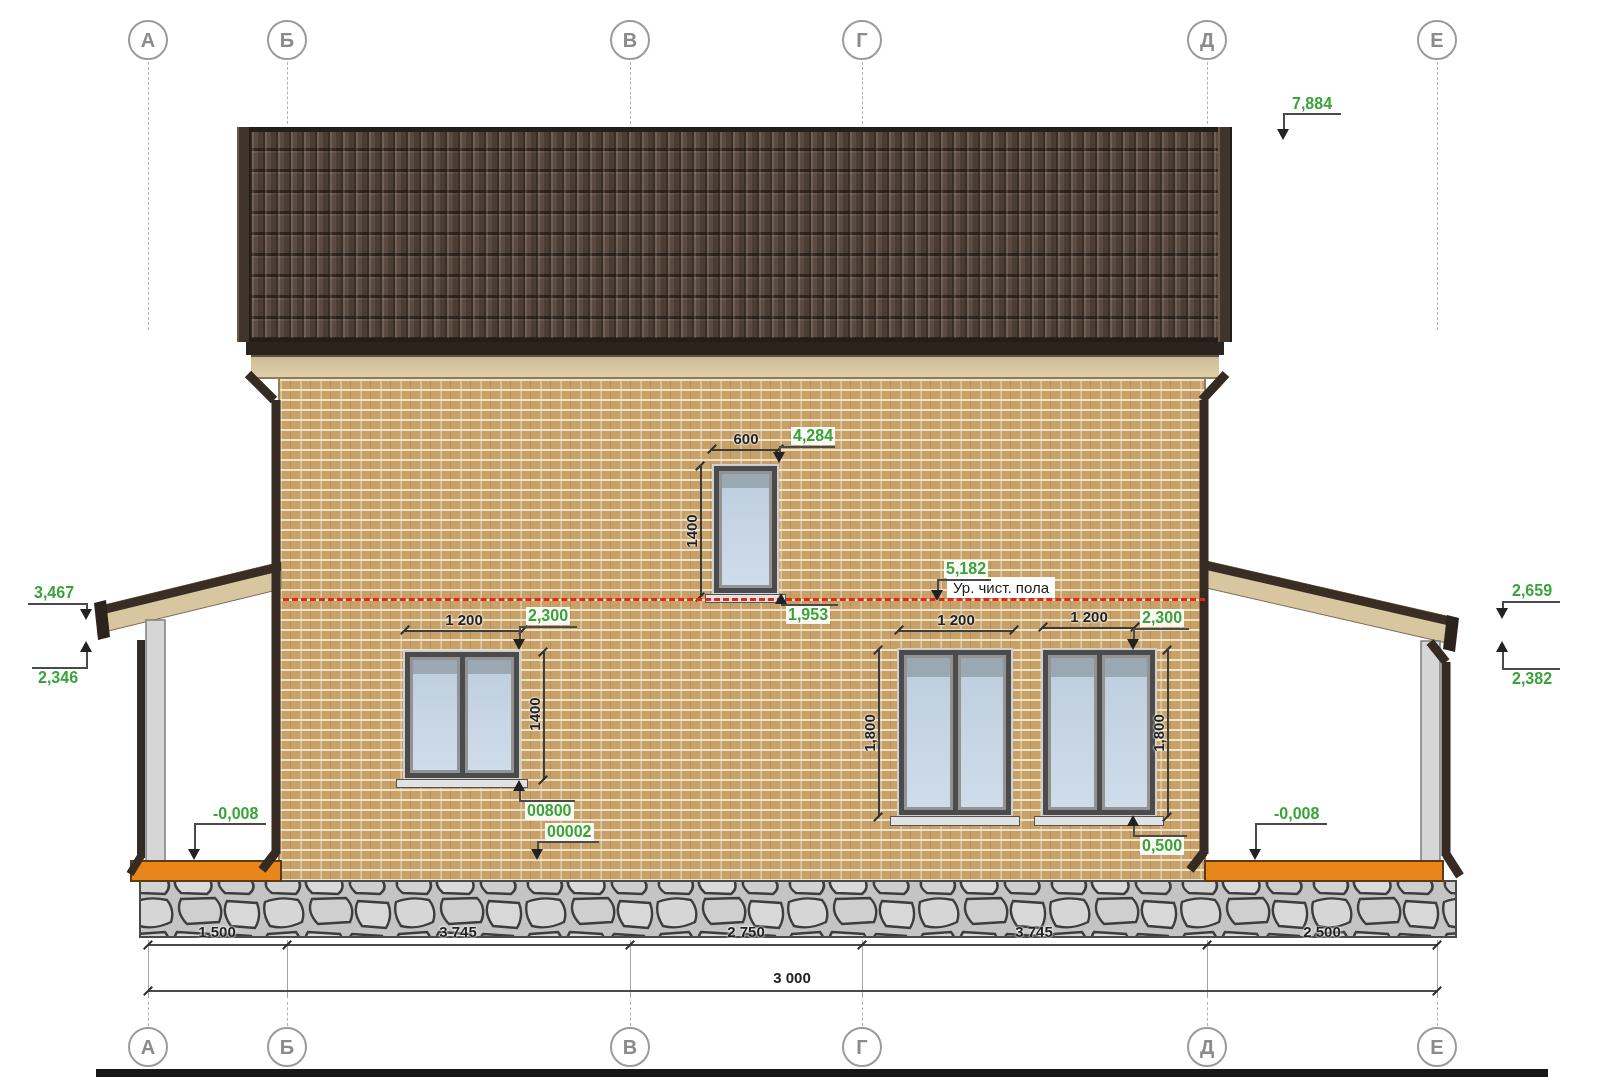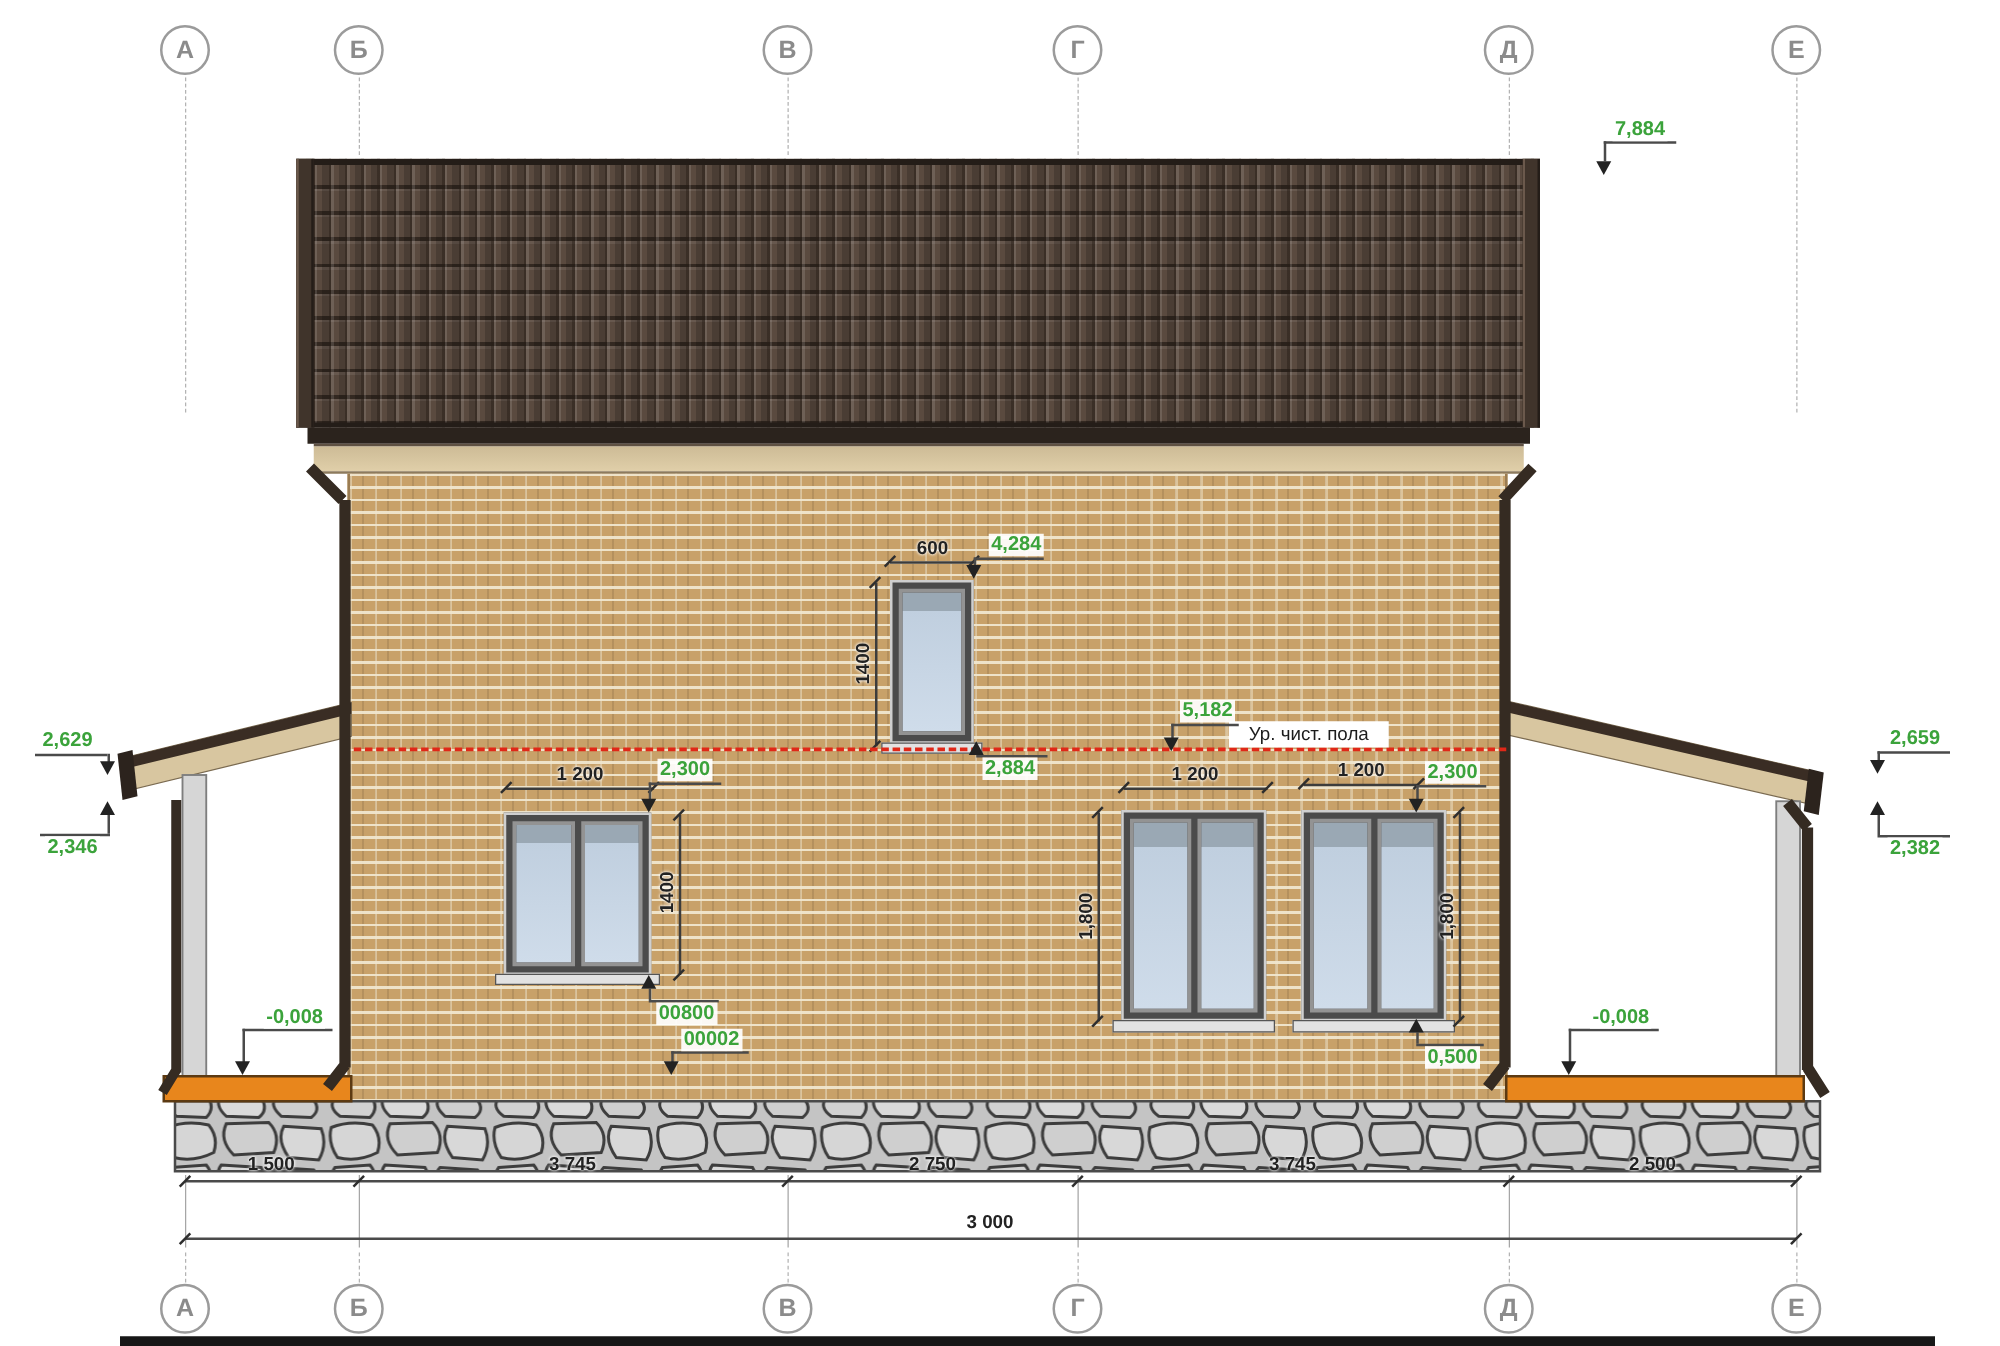--- a/index.html
+++ b/index.html
@@ -23,21 +23,21 @@
     background-image:
       repeating-linear-gradient(180deg, rgba(240,230,206,.95) 0 2px, rgba(0,0,0,0) 2px 10px),
       repeating-linear-gradient(90deg, rgba(240,230,206,.5) 0 2px, rgba(0,0,0,0) 2px 20px),
       repeating-linear-gradient(90deg, rgba(122,95,60,.25) 0 1px, rgba(0,0,0,0) 1px 10px);
     border-left:2px solid #9a7c52;border-right:2px solid #9a7c52;box-sizing:border-box;z-index:4;}
   .win{position:absolute;background:#4b4b4b;border:2px solid #cfcfcf;display:flex;gap:5px;padding:5px;
     box-sizing:border-box;z-index:6;}
   .pane{flex:1;border:3px solid #939393;background:linear-gradient(180deg,#9aa8b4 0,#9aa8b4 13%,#c0cfdf 13%,#cfdcea 100%);}
   .sill{position:absolute;height:9px;background:#e2e2e2;border:1px solid #555;box-sizing:border-box;z-index:7;}
   .redline{position:absolute;left:283px;top:598px;width:922px;height:0;border-top:3px dashed #e02818;z-index:10;}
-  .flab{position:absolute;left:983px;top:577px;width:128px;height:21px;background:#fff;color:#1c1c1c;
+  .flab{position:absolute;left:947px;top:577px;width:108px;height:21px;background:#fff;color:#1c1c1c;
     font-size:15px;text-align:center;line-height:21px;z-index:11;}
   .gl{position:absolute;color:#3ba33b;font-weight:bold;font-size:16px;line-height:18px;
     background:rgba(255,255,255,.93);padding:0 2px;white-space:nowrap;z-index:12;}
   .lh{position:absolute;height:2px;background:#4a4a4a;z-index:11;}
   .lv{position:absolute;width:2px;background:#4a4a4a;z-index:11;}
   .ad{position:absolute;width:0;height:0;border-left:6px solid transparent;border-right:6px solid transparent;
     border-top:11px solid #222;z-index:11;}
   .au{position:absolute;width:0;height:0;border-left:6px solid transparent;border-right:6px solid transparent;
     border-bottom:11px solid #222;z-index:11;}
   .dlh{position:absolute;height:2px;background:#3c3c3c;z-index:9;}
@@ -138,21 +138,21 @@
   </svg>
 
   <div class="redline"></div>
   <div class="flab">Ур. чист. пола</div>
 
   <div class="gl" style="left:1290px;top:95px">7,884</div>
   <div class="lh" style="left:1283px;top:113px;width:58px"></div>
   <div class="lv" style="left:1283px;top:113px;height:16px"></div>
   <div class="ad" style="left:1277px;top:129px"></div>
 
-  <div class="gl" style="left:32px;top:584px">2,629</div>
+  <div class="gl" style="left:32px;top:584px">3,467</div>
   <div class="lh" style="left:28px;top:603px;width:58px"></div>
   <div class="lv" style="left:86px;top:603px;height:8px"></div>
   <div class="ad" style="left:80px;top:609px"></div>
 
   <div class="gl" style="left:36px;top:669px">2,346</div>
   <div class="lh" style="left:32px;top:667px;width:56px"></div>
   <div class="lv" style="left:86px;top:652px;height:15px"></div>
   <div class="au" style="left:80px;top:641px"></div>
 
   <div class="gl" style="left:1510px;top:582px">2,659</div>
@@ -168,21 +168,21 @@
   <div class="gl" style="left:791px;top:427px">4,284</div>
   <div class="lh" style="left:779px;top:446px;width:56px"></div>
   <div class="lv" style="left:779px;top:446px;height:9px"></div>
   <div class="ad" style="left:773px;top:452px"></div>
 
   <div class="gl" style="left:944px;top:560px">5,182</div>
   <div class="lh" style="left:937px;top:579px;width:54px"></div>
   <div class="lv" style="left:937px;top:579px;height:13px"></div>
   <div class="ad" style="left:931px;top:590px"></div>
 
-  <div class="gl" style="left:786px;top:606px">2,884</div>
+  <div class="gl" style="left:786px;top:606px">1,953</div>
   <div class="lh" style="left:781px;top:604px;width:57px"></div>
   <div class="au" style="left:775px;top:593px"></div>
 
   <div class="gl" style="left:526px;top:607px">2,300</div>
   <div class="lh" style="left:519px;top:626px;width:58px"></div>
   <div class="lv" style="left:519px;top:626px;height:14px"></div>
   <div class="ad" style="left:513px;top:639px"></div>
 
   <div class="gl" style="left:1140px;top:609px">2,300</div>
   <div class="lh" style="left:1133px;top:628px;width:56px"></div>

